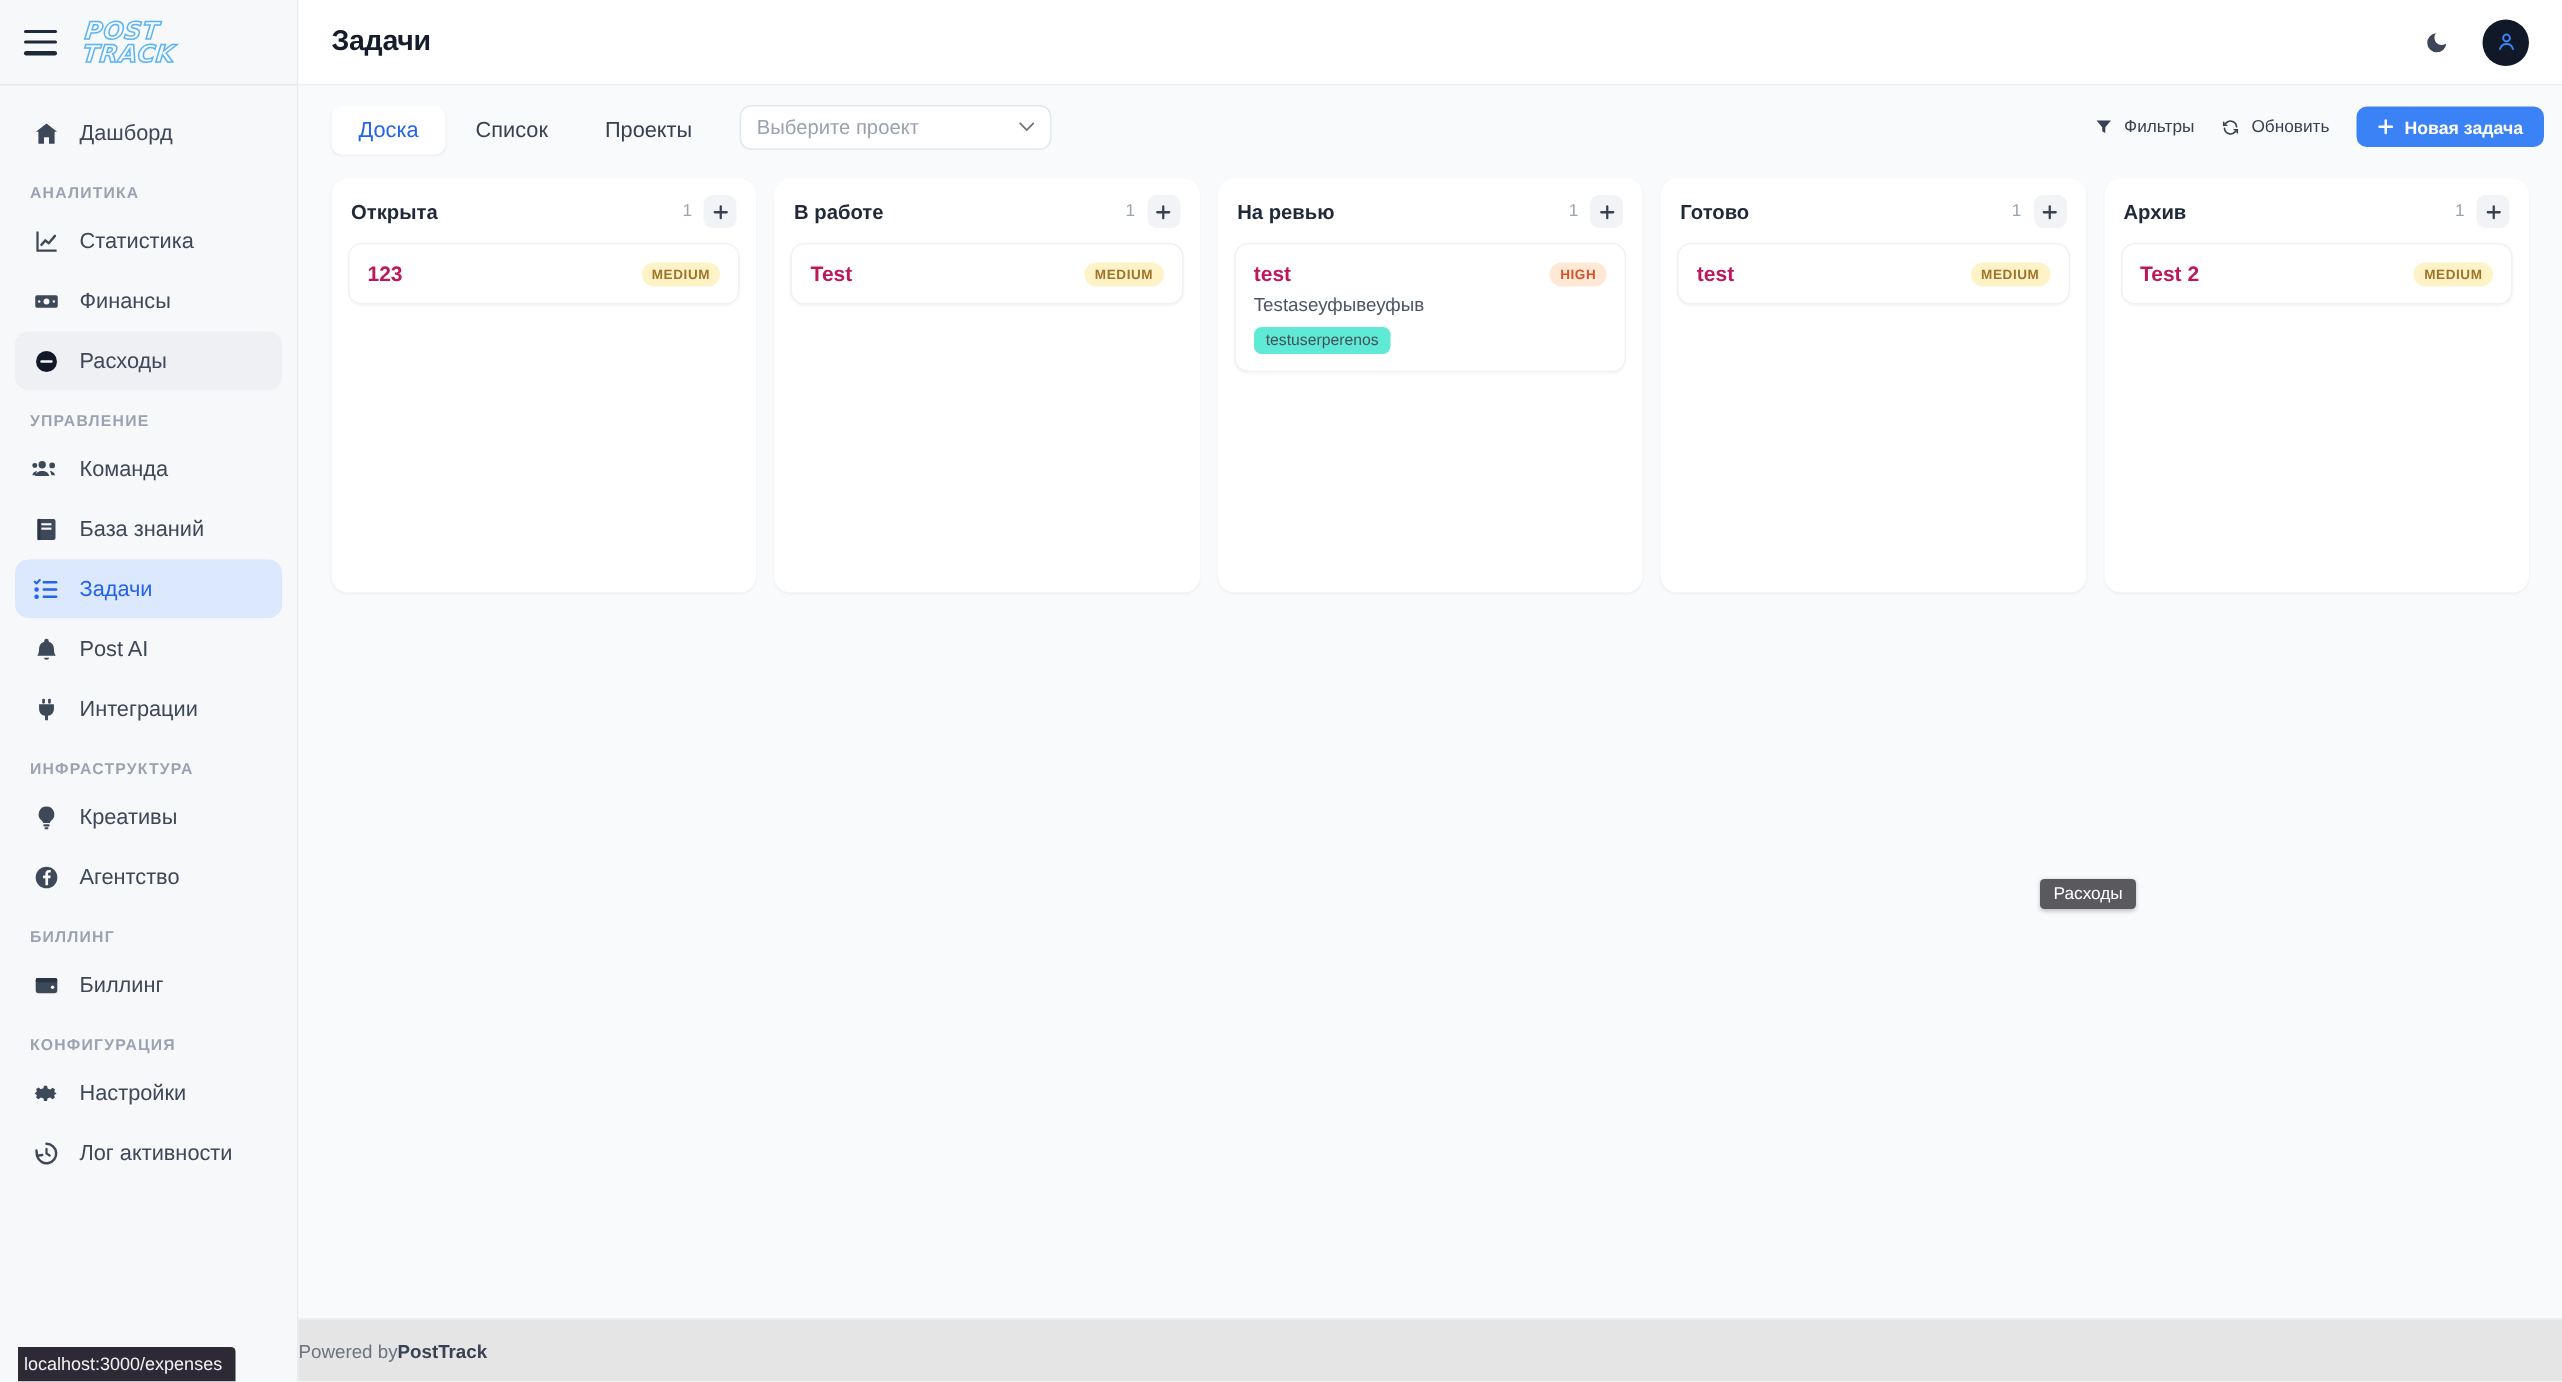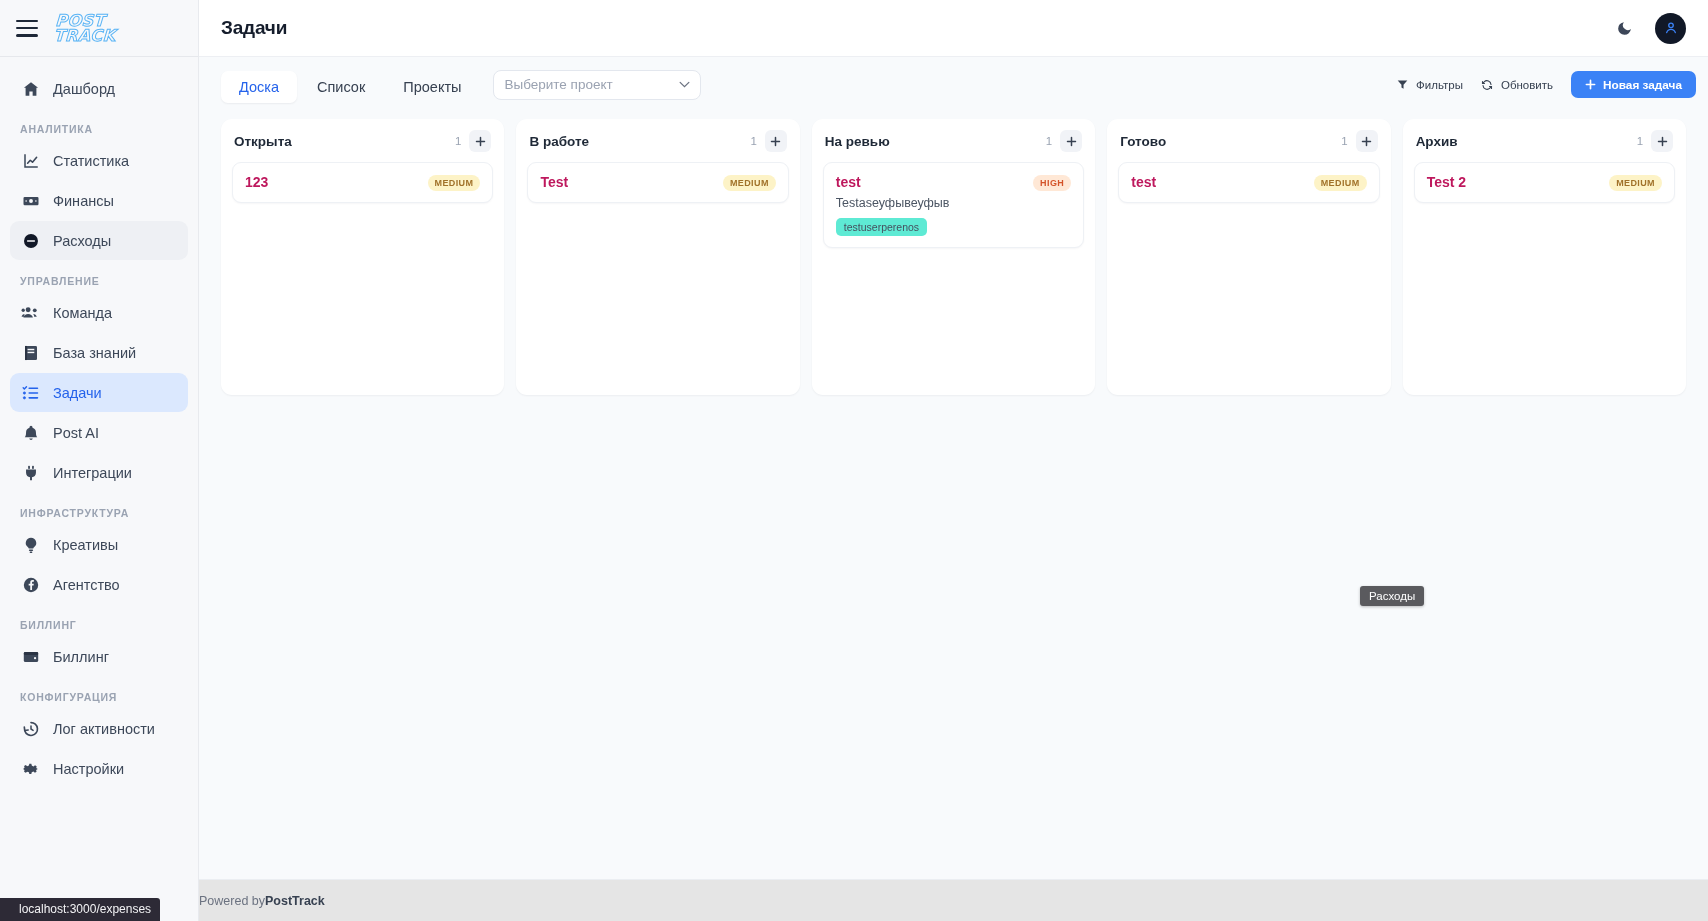--- a/index.html
+++ b/index.html
@@ -175,23 +175,23 @@
 
   
   .tooltip {
     position: absolute; left: 1360px; top: 586px;
     background: #5a5a5e; color: #fff;
     font-size: 11.5px; padding: 4px 9px; border-radius: 3px;
     box-shadow: 0 1px 3px rgba(0,0,0,.25);
     white-space: nowrap;
   }
   .statusbar {
-    position: absolute; left: 0; bottom: 0;
+    position: absolute; left: 12px; bottom: 0;
     background: #2d2a36; color: #f3f3f5;
-    font-size: 12px; padding: 4px 9px 5px 19px;
+    font-size: 12px; padding: 4px 9px 5px 4px;
     border-top-right-radius: 3px;
     white-space: nowrap;
   }
 </style>
 </head>
 <body>
 
 <div class="app">
 
   <aside class="sidebar">
@@ -328,34 +328,34 @@
               <rect x="2.4" y="5.4" width="19.2" height="4" rx="1.6" fill="#2b3444"></rect>
               <circle cx="17.4" cy="13.6" r="1.5" fill="#f7f8fa"></circle>
             </svg>
           </span>
           <span>Биллинг</span>
         </div>
         <div class="nav-group-label">КОНФИГУРАЦИЯ</div>
         <div class="nav-item">
           <span class="ico">
             <svg width="18" height="18" viewBox="0 0 24 24">
+              <path d="M12 8.3a3.7 3.7 0 1 0 0 7.4 3.7 3.7 0 0 0 0-7.4zm9 3.7-2-1.4.5-2.4-2.2-1.3-1.8 1.6-2.3-.8L12.4 5h-2.6L9.2 7.4l-2.3.8L5 6.6 2.8 7.9l.6 2.4L1.4 12l2 1.4-.6 2.4L5 17l1.9-1.5 2.3.8.6 2.4h2.6l.6-2.4 2.3-.8 1.9 1.5 2.2-1.3-.6-2.4z" fill="#3d4859"></path>
+            </svg>
+          </span>
+          <span>Настройки</span>
+        </div>
+        <div class="nav-item">
+          <span class="ico">
+            <svg width="18" height="18" viewBox="0 0 24 24">
               <path d="M12 3.4a8.6 8.6 0 1 1-8.2 11.2" fill="none" stroke="#3d4859" stroke-width="2.2" stroke-linecap="round"></path>
               <path d="M3.1 9.4 3.6 14l4.6-.7" fill="none" stroke="#3d4859" stroke-width="2.2" stroke-linecap="round" stroke-linejoin="round"></path>
               <path d="M12 7.9V12l2.8 1.8" fill="none" stroke="#3d4859" stroke-width="2" stroke-linecap="round"></path>
             </svg>
           </span>
           <span>Лог активности</span>
-        </div>
-        <div class="nav-item">
-          <span class="ico">
-            <svg width="18" height="18" viewBox="0 0 24 24">
-              <path d="M12 8.3a3.7 3.7 0 1 0 0 7.4 3.7 3.7 0 0 0 0-7.4zm9 3.7-2-1.4.5-2.4-2.2-1.3-1.8 1.6-2.3-.8L12.4 5h-2.6L9.2 7.4l-2.3.8L5 6.6 2.8 7.9l.6 2.4L1.4 12l2 1.4-.6 2.4L5 17l1.9-1.5 2.3.8.6 2.4h2.6l.6-2.4 2.3-.8 1.9 1.5 2.2-1.3-.6-2.4z" fill="#3d4859"></path>
-            </svg>
-          </span>
-          <span>Настройки</span>
         </div>
       </nav>
   </aside>
 
   <div class="main">
 
     <header class="topbar">
       <div class="page-title">Задачи</div>
       <div class="topbar-right">
         <span class="moon">

